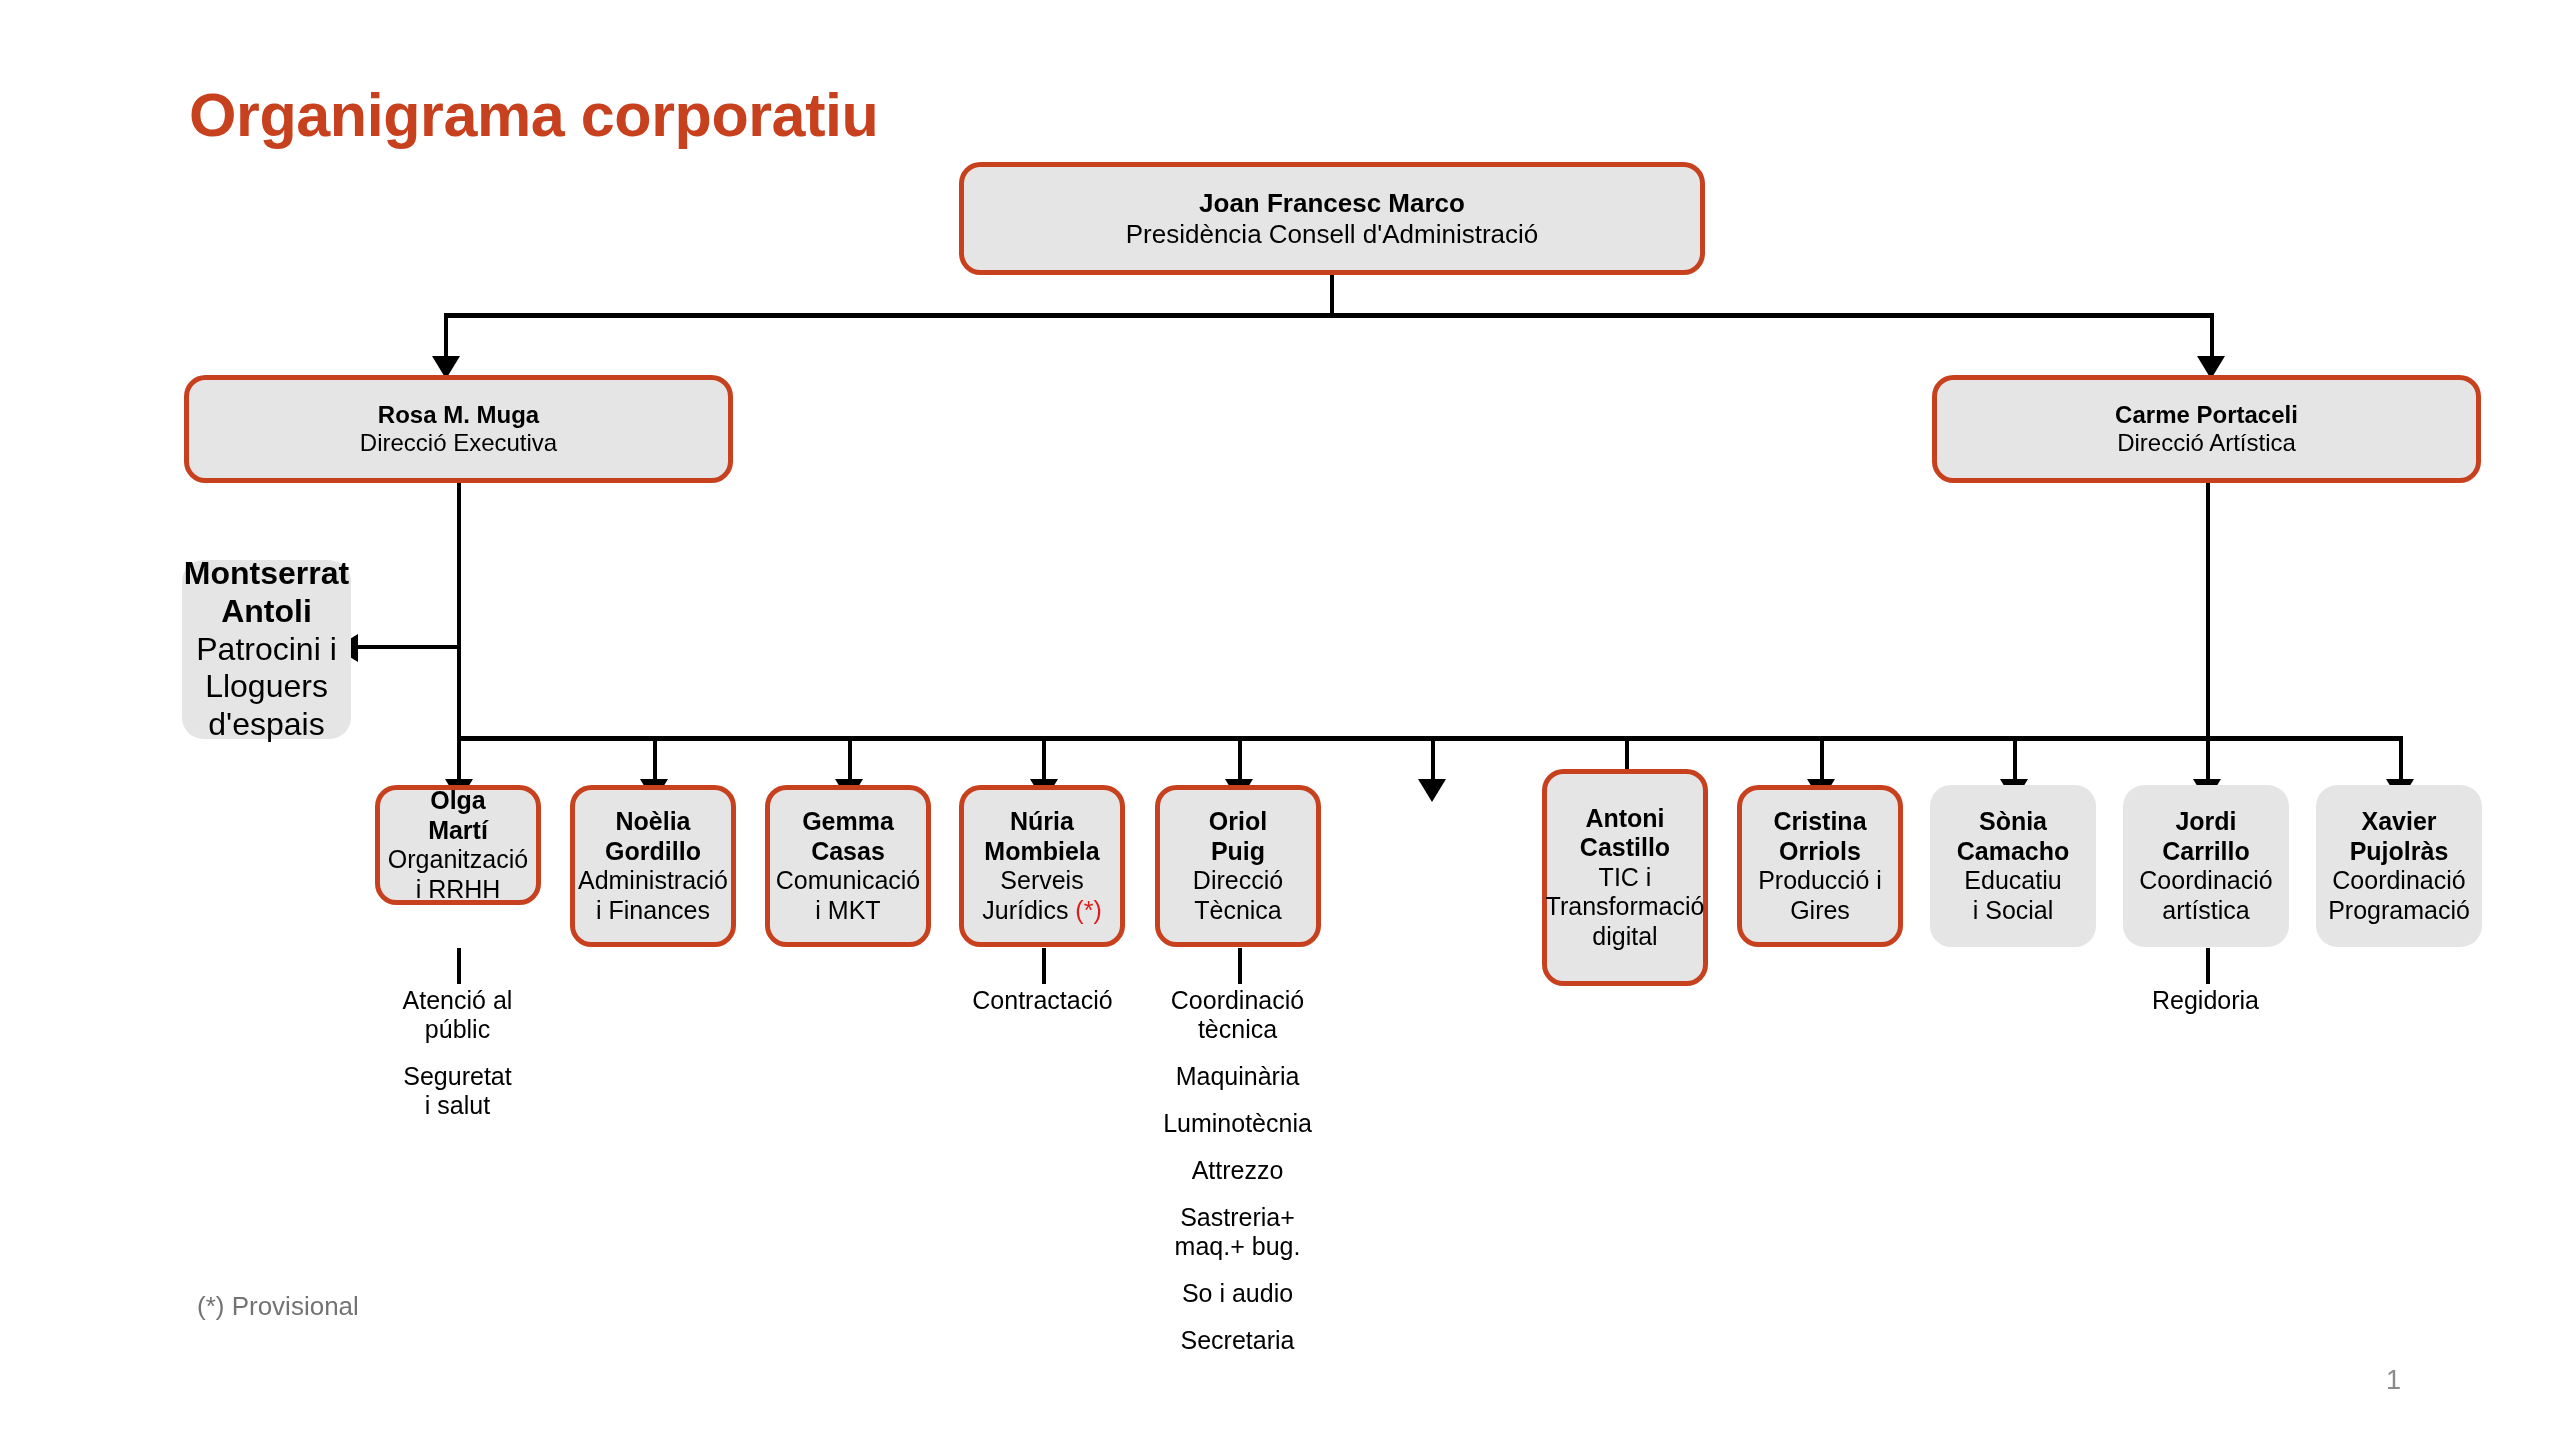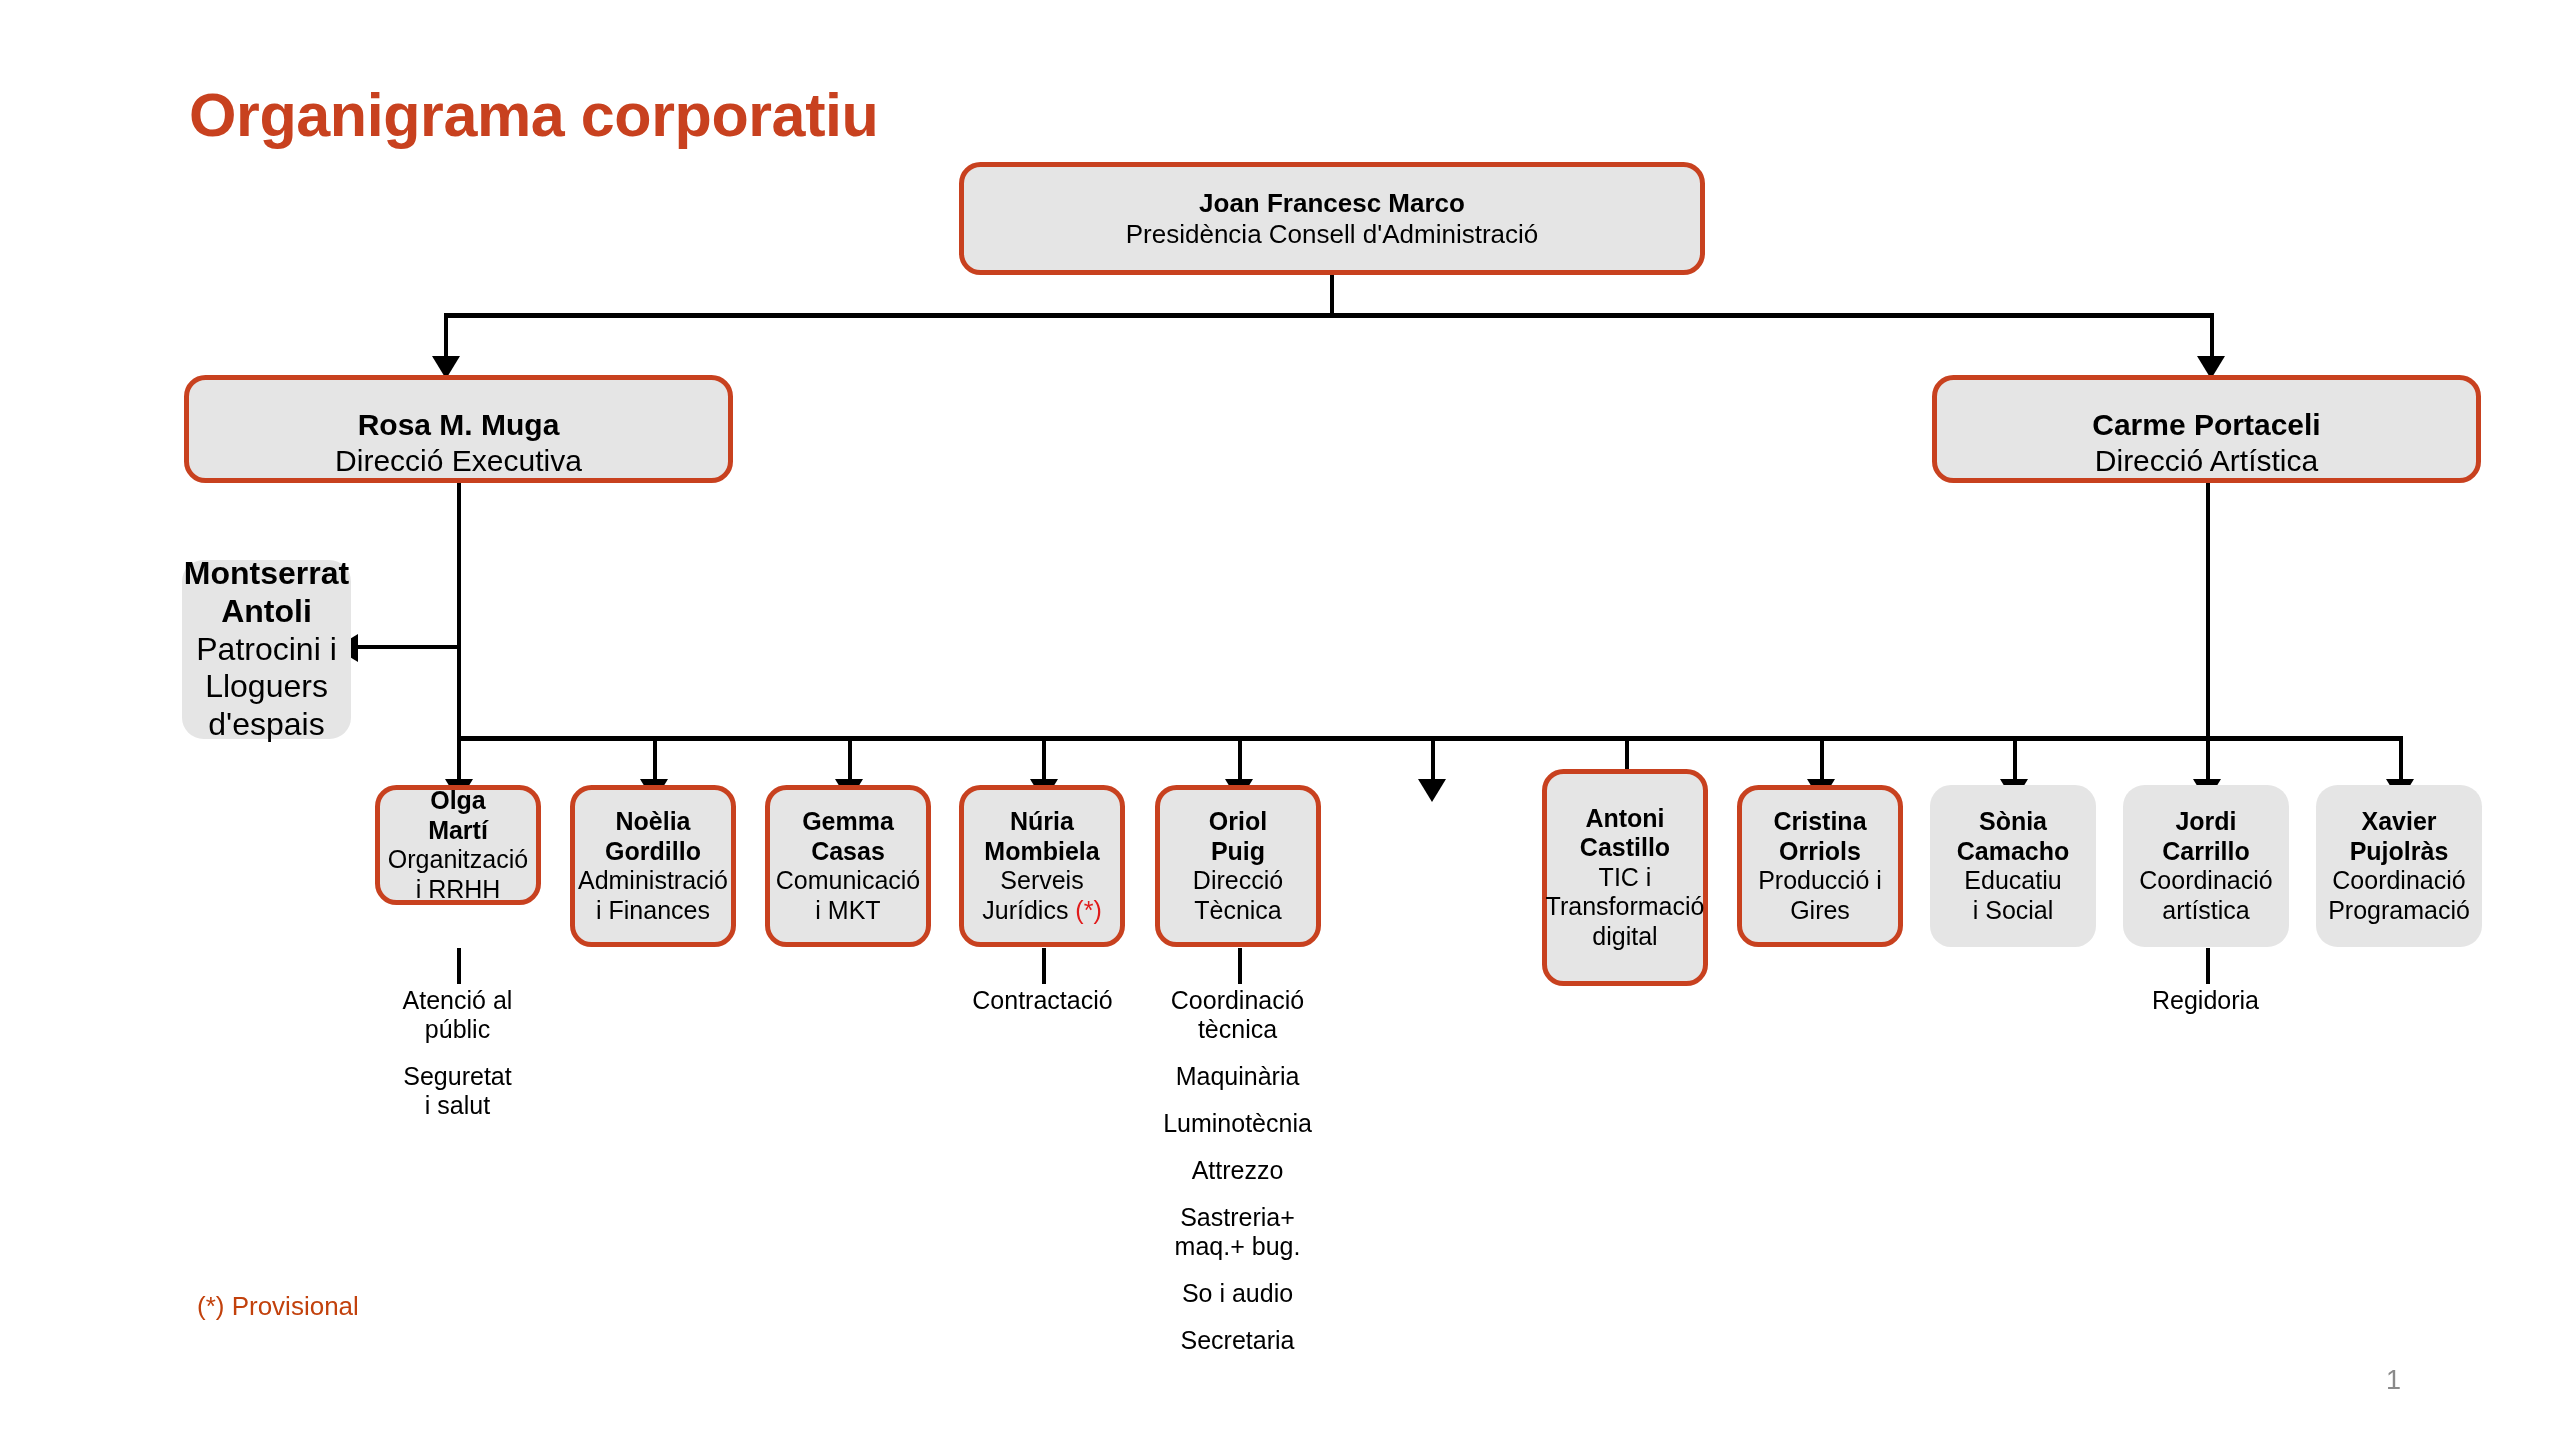--- a/index.html
+++ b/index.html
@@ -39,21 +39,21 @@
     line-height:1.18;
   }
   .node.red{ border:5.8px solid #c8411f; }
   .node.plain{ border:0 solid transparent; }
   .node .nm{ font-weight:bold; }
   .node .rl{ font-weight:normal; }
   .star{ color:#e01b1b; }
 
   
   .lvl1{ font-size:26px; }
-  .lvl2{ font-size:30px;justify-content:flex-end; }
+  .lvl2{ font-size:24px; }
   .leaf{ font-size:25px; }
   .side{ font-size:32px; }
 
   
   .ln{ position:absolute; background:#000000; }
   .vline{ width:4.1px; }
   .hline{ height:5px; }
   .hline.thin{ height:4.1px; }
   .arw-down{
     position:absolute;
@@ -78,21 +78,21 @@
     line-height:1.16;
   }
   .subcol .it{ margin-bottom:18px; }
   .subcol .it:last-child{ margin-bottom:0; }
 
   
   #footnote{
     position:absolute;
     left:197px; top:1291px;
     font-size:26px;
-    color:#c2410c;
+    color:#737373;
     white-space:nowrap;
   }
   #pageno{
     position:absolute;
     left:2386px; top:1365px;
     font-size:27px;
     color:#8a8a8a;
   }
 </style>
 </head>

